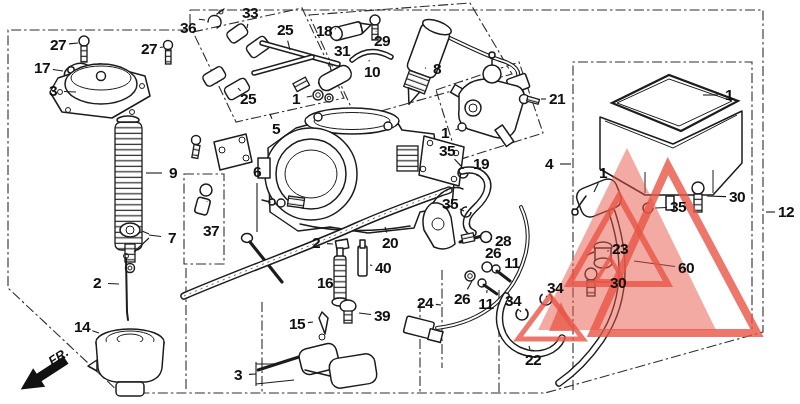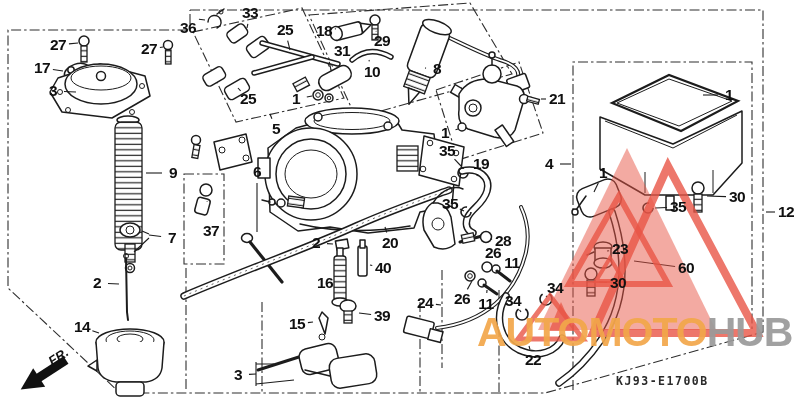--- a/index.html
+++ b/index.html
@@ -330,25 +330,21 @@
     <g id="wm-tris">
       <polygon class="wm-fill" points="627,148 538,330 716,330" opacity="0.5" fill="#E85546"></polygon>
       <polygon class="wm-stroke" points="668,166 593,333 757,333" style="stroke-width:8" opacity="0.8" fill="none" stroke="#E85546"></polygon>
       <polygon class="wm-stroke" points="619,196 569,284 668,284" style="stroke-width:6" opacity="0.8" fill="none" stroke="#E85546"></polygon>
       <polygon class="wm-stroke" points="550,296 518,339 583,339" style="stroke-width:5" opacity="0.8" fill="none" stroke="#E85546"></polygon>
       <polygon class="wm-fill" points="561,302 549,331 574,331" opacity="0.75" fill="#E85546"></polygon>
       <polygon class="wm-stroke" points="610,258 596,281 624,281" style="stroke-width:4" opacity="0.8" fill="none" stroke="#E85546"></polygon>
     </g>
   </svg>
 
-  <div class="wm-text">
-    <span id="wm-a" style="color: rgb(242, 167, 74);">AUTOMOTO</span><span id="wm-b" style="color: rgb(154, 154, 154);">HUB</span>
-  </div>
-
-  <div class="code">KJ93-E1700B</div>
+
 
   <div id="callouts">
       <div class="callout" style="left: 188px; top: 28px;">36</div>
       <div class="callout" style="left: 250px; top: 13px;">33</div>
       <div class="callout" style="left: 58px; top: 45px;">27</div>
       <div class="callout" style="left: 149px; top: 49px;">27</div>
       <div class="callout" style="left: 42px; top: 68px;">17</div>
       <div class="callout" style="left: 53px; top: 91px;">3</div>
       <div class="callout" style="left: 285px; top: 30px;">25</div>
       <div class="callout" style="left: 324px; top: 31px;">18</div>

